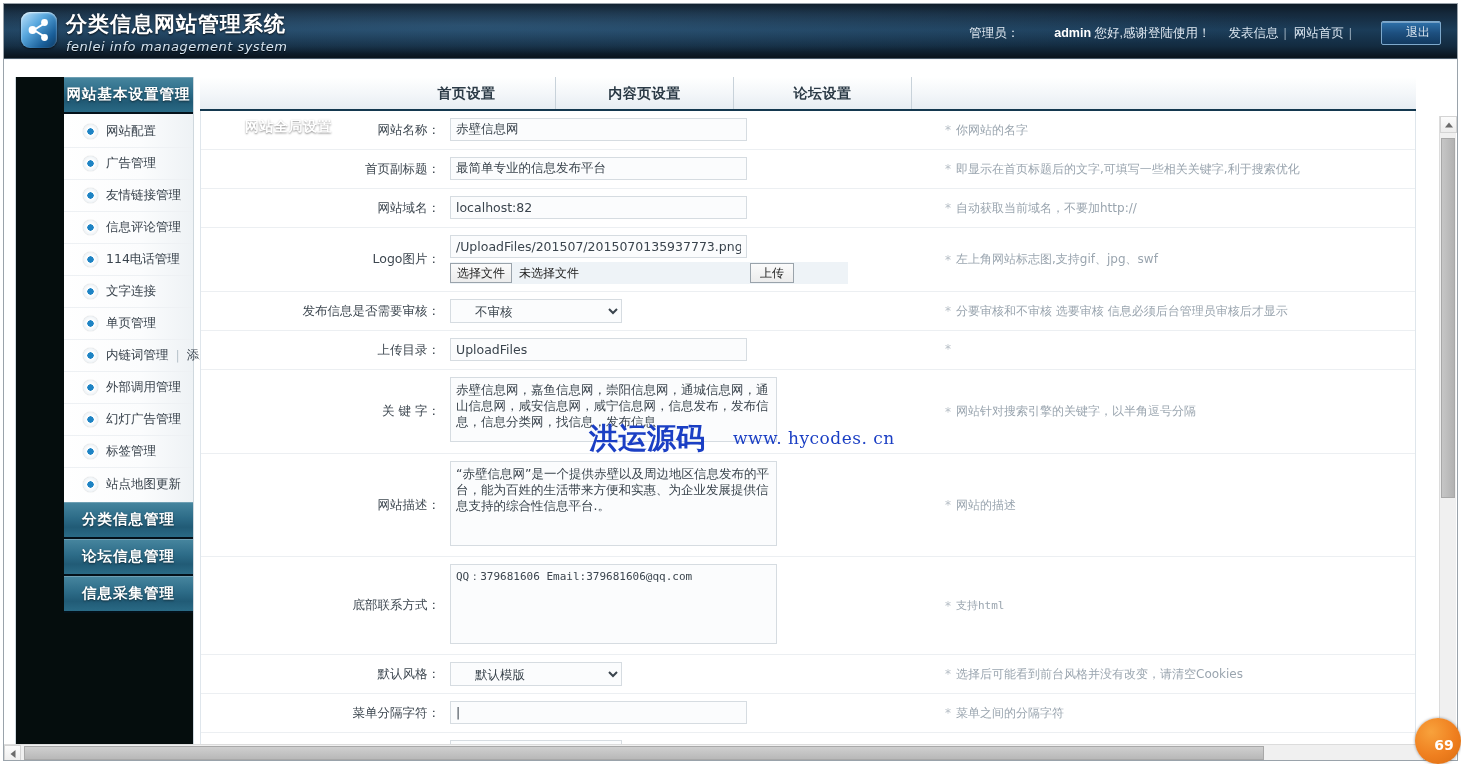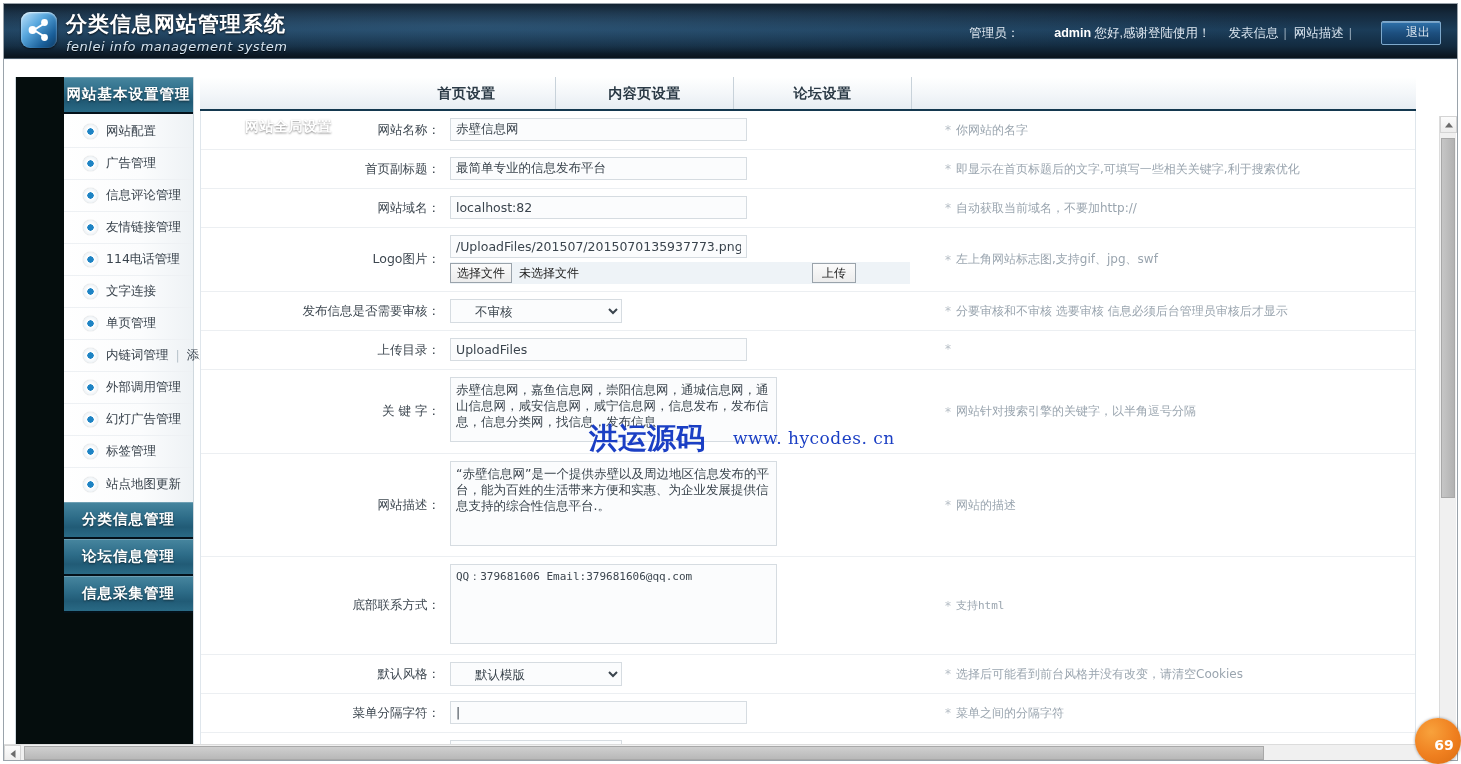--- a/index.html
+++ b/index.html
@@ -295,21 +295,21 @@
   }
   textarea.kw { width: 327px; height: 65px; }
   textarea.desc { width: 327px; height: 85px; }
   textarea.contact { width: 327px; height: 80px; font-family: "DejaVu Sans Mono", monospace; font-size: 11px; }
 
   .file-row {
     margin-top: 4px;
     display: flex;
     align-items: center;
     background: #eef3f7;
-    width: 460px;
+    width: 398px;
     height: 22px;
   }
   .file-btn {
     border: 1px solid #9aa3ab;
     background: linear-gradient(to bottom,#fbfbfb 0%, #ececec 100%);
     font-size: 12px;
     font-family: "DejaVu Sans", sans-serif;
     color: #222;
     padding: 2px 6px;
     line-height: 14px;
@@ -449,46 +449,46 @@
         <div>
           <div class="brand-main">分类信息网站管理系统</div>
           <div class="brand-sub">fenlei info management system</div>
         </div>
       </div>
 
       <div class="topnav">
         <span class="greet"><span>管理员：</span><b>admin</b><span> 您好,感谢登陆使用！</span></span>
         <a href="#">发表信息</a>
         <span class="sep">|</span>
-        <a href="#">网站描述</a>
+        <a href="#">网站首页</a>
         <span class="sep">|</span>
         <a href="#" class="logout-btn">退出</a>
       </div>
     </div>
 
     <div class="body-area">
 
       <div class="sidebar">
         <div class="side-group-head first">网站基本设置管理</div>
         <div class="side-list">
           <div class="side-item">
             <span class="bullet"></span>
             <span class="lbl">网站配置</span>
           </div>
           <div class="side-item">
             <span class="bullet"></span>
             <span class="lbl">广告管理</span>
           </div>
           <div class="side-item">
             <span class="bullet"></span>
+            <span class="lbl">友情链接管理</span>
+          </div>
+          <div class="side-item">
+            <span class="bullet"></span>
             <span class="lbl">信息评论管理</span>
-          </div>
-          <div class="side-item">
-            <span class="bullet"></span>
-            <span class="lbl">友情链接管理</span>
           </div>
           <div class="side-item">
             <span class="bullet"></span>
             <span class="lbl">114电话管理</span>
           </div>
           <div class="side-item">
             <span class="bullet"></span>
             <span class="lbl">文字连接</span>
           </div>
           <div class="side-item">

